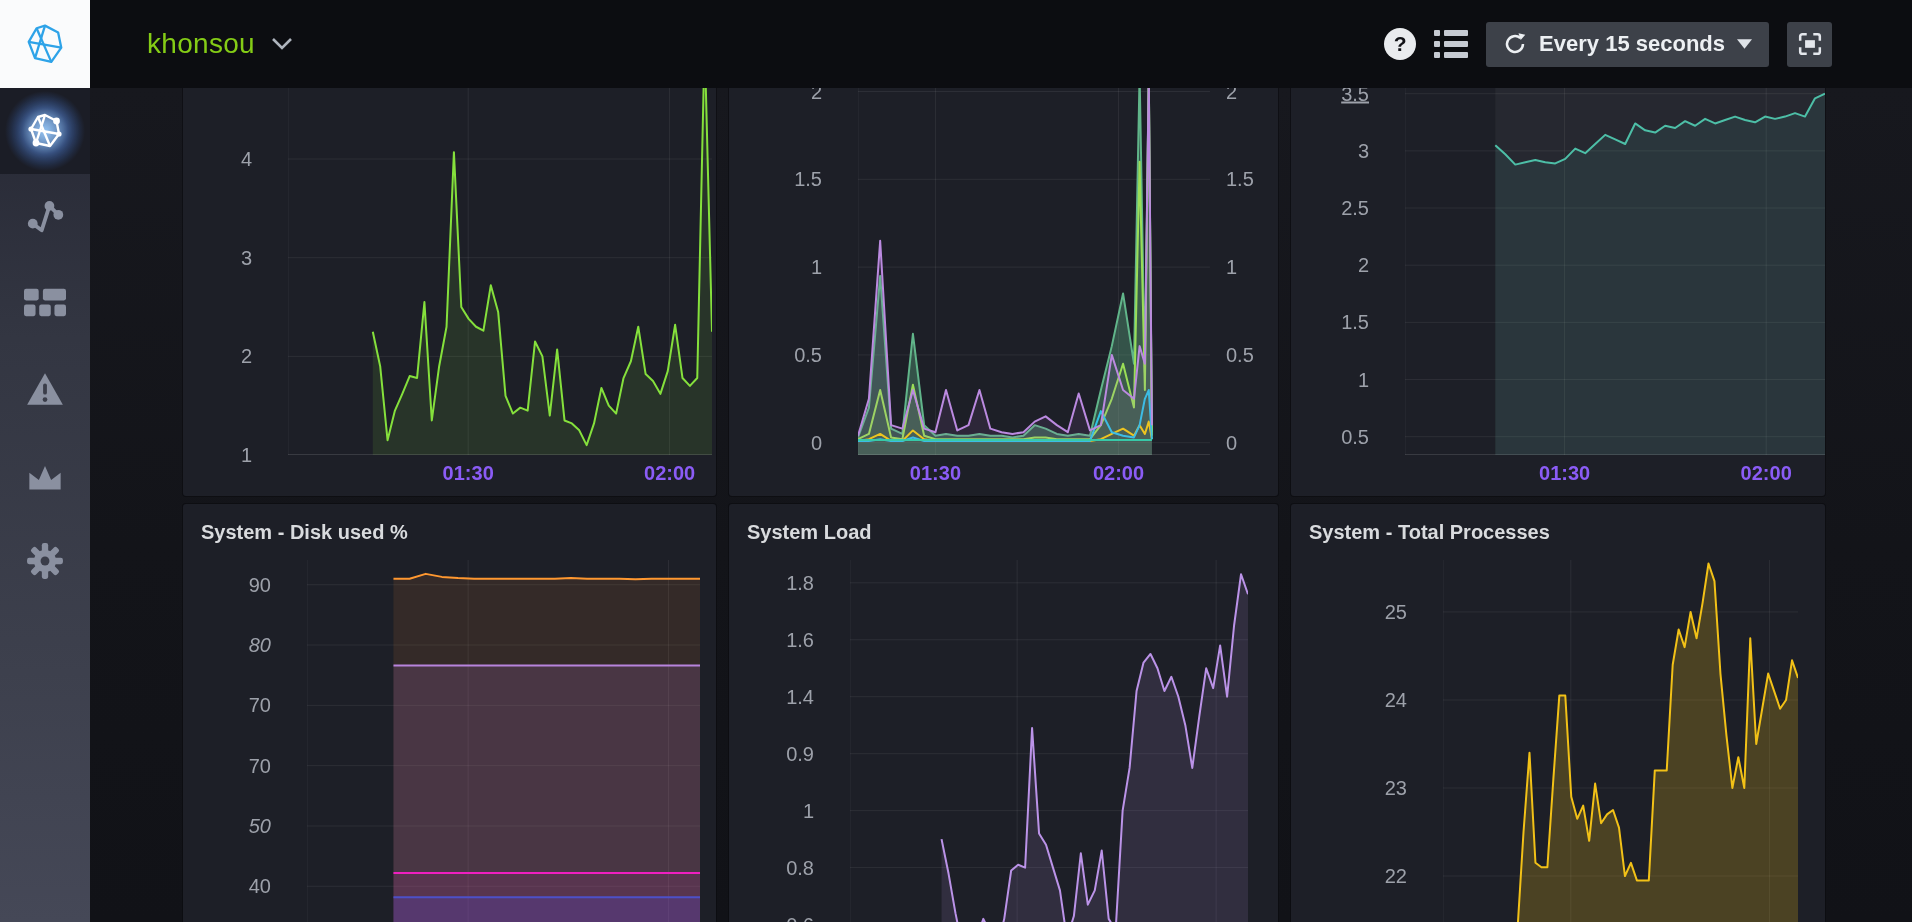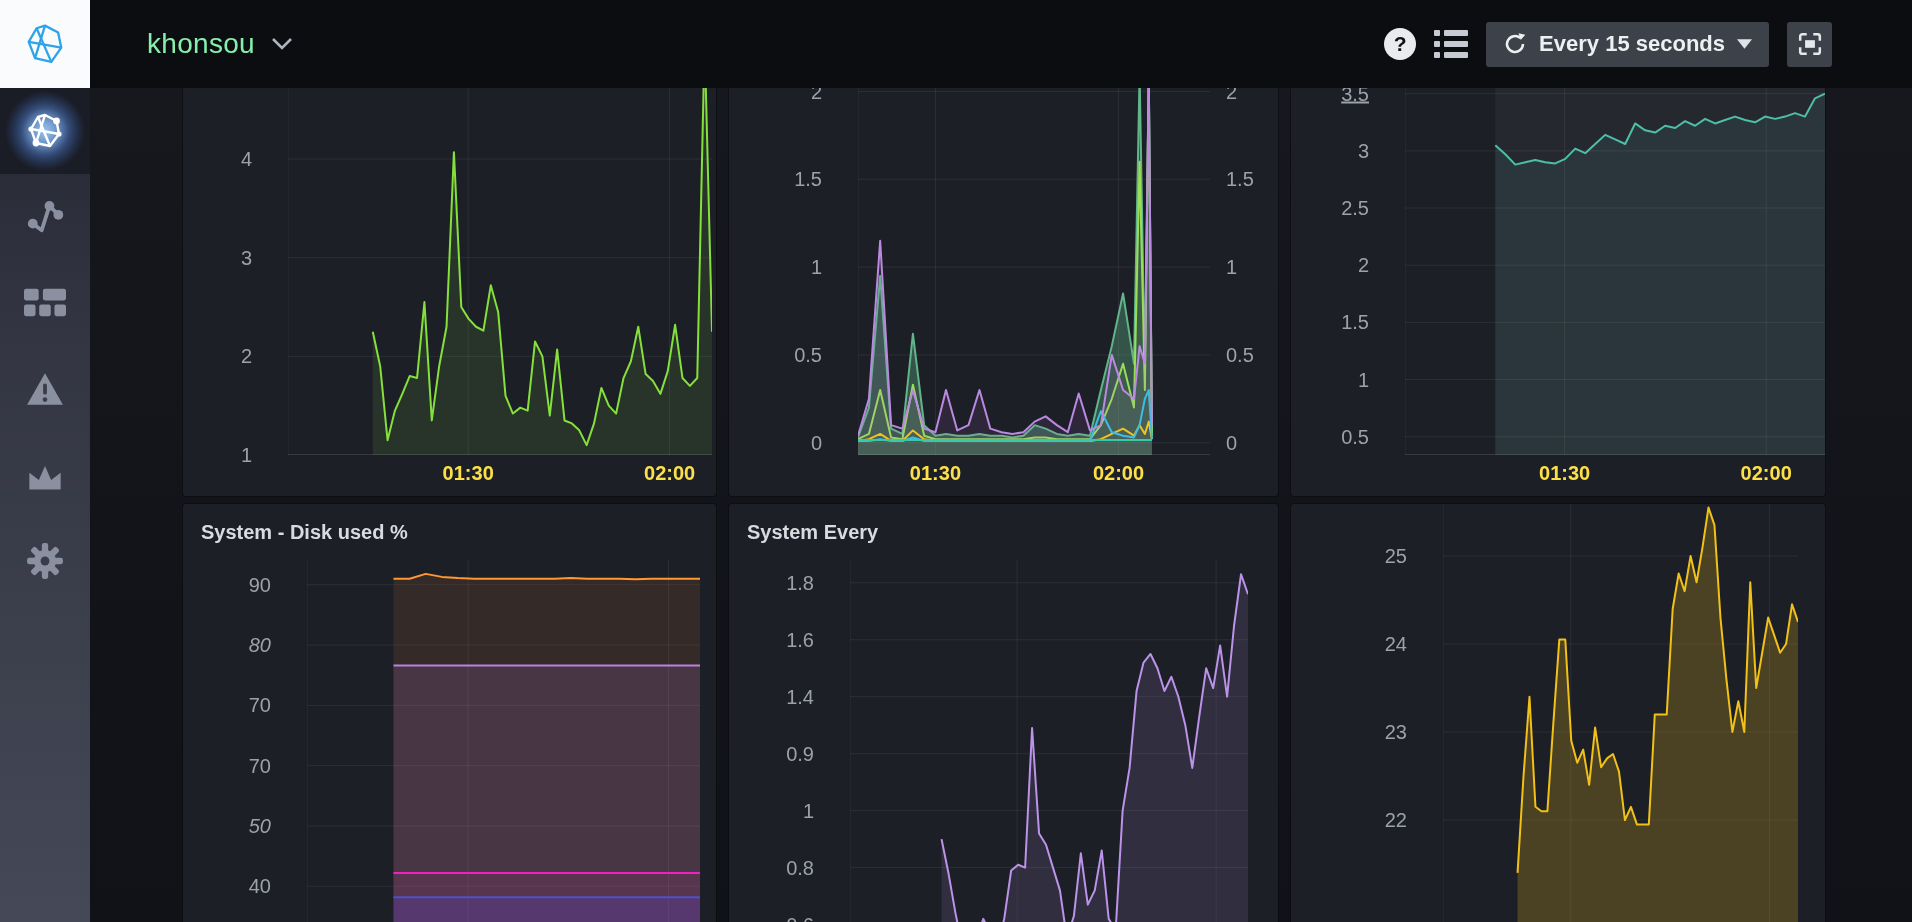--- a/index.html
+++ b/index.html
@@ -5,21 +5,21 @@
   html,body{margin:0;padding:0}
   body{
     width:1912px;height:922px;overflow:hidden;position:relative;
     background:#101116;font-family:"Liberation Sans",sans-serif;
     -webkit-font-smoothing:antialiased;
   }
   
   .navbar{position:absolute;top:0;left:0;width:1912px;height:88px;background:#0c0d11;display:flex;align-items:center;z-index:5}
   .logo-box{width:90px;height:88px;background:#fafbfc;display:flex;align-items:center;justify-content:center;cursor:pointer}
   .dash-title{display:flex;align-items:center;gap:16px;margin-left:57px;cursor:pointer}
-  .dash-title .t{font-size:28px;font-weight:500;color:#86efac;letter-spacing:.3px}
+  .dash-title .t{font-size:28px;font-weight:500;color:#84cc16;letter-spacing:.3px}
   .nav-right{margin-left:auto;display:flex;align-items:center;gap:18px;padding-right:80px}
   .round-help{width:32px;height:32px;border-radius:50%;background:#e9ebee;color:#101116;font-weight:700;font-size:21px;display:flex;align-items:center;justify-content:center;cursor:pointer}
   .nav-btn{height:45px;background:#3d4149;border-radius:3px;display:flex;align-items:center;gap:12px;padding:0 17px;color:#edf0f3;font-size:22px;font-weight:700;cursor:pointer;white-space:nowrap}
   .nav-btn.time{width:238px}
   .nav-btn.time .caret{margin-left:auto}
   .nav-btn.square{width:45px;padding:0;justify-content:center}
   .icon-plain{display:flex;align-items:center;justify-content:center;cursor:pointer}
   
   .sidebar{position:absolute;top:88px;left:0;width:90px;height:834px;z-index:4;
     background:linear-gradient(180deg,#262834 0%,#333642 30%,#3d404d 70%,#454857 100%)}
@@ -39,21 +39,21 @@
   .panel-title{height:56px;display:flex;align-items:center;padding-left:18px;font-size:20px;font-weight:700;color:#d9dbde;cursor:pointer}
   .chart-row{display:flex;position:relative;min-height:0}
   .row1 .chart-row{height:367px}
   .row2 .chart-row{height:544px}
   .y-axis{position:relative;flex:none}
   .y-axis .tick{position:absolute;right:36px;transform:translateY(-50%);font-size:20px;color:#9da1aa;white-space:nowrap}
   .y-axis.right .tick{left:16px;right:auto}
   .plot{flex:1;position:relative;overflow:hidden}
   .plot svg{position:absolute;left:0;top:0;width:100%;height:100%;display:block}
   .x-axis{height:41px;position:relative;flex:none}
-  .x-axis .xtick{position:absolute;top:7px;transform:translateX(-50%);font-size:20px;color:#fde047;font-weight:700}
+  .x-axis .xtick{position:absolute;top:7px;transform:translateX(-50%);font-size:20px;color:#8b5cf6;font-weight:700}
 </style>
 </head>
 <body>
 
 <header class="navbar">
   <div class="logo-box">
     <svg width="42" height="42" viewBox="0 0 40 40">
       <g fill="none" stroke="#2ea3e8" stroke-width="2.2" stroke-linejoin="round">
         <polygon points="20,2.5 32.5,9 35.5,23.5 26,37 10.5,33.5 4.5,18 12,5"></polygon>
         <line x1="4.5" y1="18" x2="35.5" y2="23.5"></line>
@@ -307,21 +307,21 @@
               <polygon points="220,575.3880266075388 261.05263157894734,575.3880266075388 302.10526315789474,575.3880266075388 343.1578947368421,575.3880266075388 384.2105263157894,575.3880266075388 425.2631578947369,575.3880266075388 466.31578947368416,575.3880266075388 507.36842105263156,575.3880266075388 548.421052631579,575.3880266075388 589.4736842105264,575.3880266075388 630.5263157894738,575.3880266075388 671.578947368421,575.3880266075388 712.6315789473684,575.3880266075388 753.6842105263158,575.3880266075388 794.7368421052631,575.3880266075388 835.7894736842105,575.3880266075388 876.8421052631579,575.3880266075388 917.8947368421052,575.3880266075388 958.9473684210527,575.3880266075388 1000,575.3880266075388 1000,1000 220,1000" fill="rgba(224,47,180,0.10)"></polygon>
               <polyline points="220,575.3880266075388 261.05263157894734,575.3880266075388 302.10526315789474,575.3880266075388 343.1578947368421,575.3880266075388 384.2105263157894,575.3880266075388 425.2631578947369,575.3880266075388 466.31578947368416,575.3880266075388 507.36842105263156,575.3880266075388 548.421052631579,575.3880266075388 589.4736842105264,575.3880266075388 630.5263157894738,575.3880266075388 671.578947368421,575.3880266075388 712.6315789473684,575.3880266075388 753.6842105263158,575.3880266075388 794.7368421052631,575.3880266075388 835.7894736842105,575.3880266075388 876.8421052631579,575.3880266075388 917.8947368421052,575.3880266075388 958.9473684210527,575.3880266075388 1000,575.3880266075388" fill="none" stroke="#ef1fc0" stroke-width="2" stroke-linejoin="round" vector-effect="non-scaling-stroke"></polyline>
               <polygon points="220,619.7339246119734 261.05263157894734,619.7339246119734 302.10526315789474,619.7339246119734 343.1578947368421,619.7339246119734 384.2105263157894,619.7339246119734 425.2631578947369,619.7339246119734 466.31578947368416,619.7339246119734 507.36842105263156,619.7339246119734 548.421052631579,619.7339246119734 589.4736842105264,619.7339246119734 630.5263157894738,619.7339246119734 671.578947368421,619.7339246119734 712.6315789473684,619.7339246119734 753.6842105263158,619.7339246119734 794.7368421052631,619.7339246119734 835.7894736842105,619.7339246119734 876.8421052631579,619.7339246119734 917.8947368421052,619.7339246119734 958.9473684210527,619.7339246119734 1000,619.7339246119734 1000,1000 220,1000" fill="rgba(81,70,224,0.22)"></polygon>
               <polyline points="220,619.7339246119734 261.05263157894734,619.7339246119734 302.10526315789474,619.7339246119734 343.1578947368421,619.7339246119734 384.2105263157894,619.7339246119734 425.2631578947369,619.7339246119734 466.31578947368416,619.7339246119734 507.36842105263156,619.7339246119734 548.421052631579,619.7339246119734 589.4736842105264,619.7339246119734 630.5263157894738,619.7339246119734 671.578947368421,619.7339246119734 712.6315789473684,619.7339246119734 753.6842105263158,619.7339246119734 794.7368421052631,619.7339246119734 835.7894736842105,619.7339246119734 876.8421052631579,619.7339246119734 917.8947368421052,619.7339246119734 958.9473684210527,619.7339246119734 1000,619.7339246119734" fill="none" stroke="#4d50c8" stroke-width="2" stroke-linejoin="round" vector-effect="non-scaling-stroke"></polyline>
             </svg>
           </div>
       </div>
     </article>
 
     <article class="panel w2">
-      <div class="panel-title">System Every</div>
+      <div class="panel-title">System Load</div>
       <div class="chart-row">
         <div class="y-axis" style="width:121px">
             <div class="tick" style="top: 4.18848%;">1.8</div>
             <div class="tick" style="top: 14.6597%;">1.6</div>
             <div class="tick" style="top: 25.1309%;">1.4</div>
             <div class="tick" style="top: 35.6021%;">0.9</div>
             <div class="tick" style="top: 46.0733%;">1</div>
             <div class="tick" style="top: 56.5445%;">0.8</div>
             <div class="tick" style="top: 67.0157%;">0.6</div>
           </div>
@@ -338,20 +338,21 @@
               <line x1="0" y1="146.59685863874336" x2="1000" y2="146.59685863874336" stroke="rgba(255,255,255,0.07)" vector-effect="non-scaling-stroke"></line>
               <line x1="0" y1="41.88481675392662" x2="1000" y2="41.88481675392662" stroke="rgba(255,255,255,0.07)" vector-effect="non-scaling-stroke"></line>
               <polygon points="230,513.089005235602 247.5,575.9162303664921 265,649.2146596858638 282.50000000000006,712.0418848167538 300.00000000000006,738.219895287958 317.5,696.3350785340314 335,659.6858638743455 352.50000000000006,685.8638743455498 370,712.0418848167538 387.5,659.6858638743455 405,570.6806282722513 422.5,560.2094240837696 440,565.4450261780104 457.5,308.90052356020936 475.00000000000006,502.6178010471204 492.50000000000006,523.5602094240837 510,565.4450261780104 527.5,607.3298429319372 545,696.3350785340314 562.5,654.4502617801048 580.0000000000001,539.2670157068062 597.5,633.5078534031414 615,607.3298429319372 632.5000000000001,534.0314136125654 650,659.6858638743455 667.5,680.6282722513089 685,460.7329842931937 702.5,382.19895287958116 720.0000000000001,240.83769633507853 737.5,188.4816753926701 755,172.7748691099476 772.5,198.9528795811518 790,240.83769633507853 807.5,214.65968586387433 825,251.3089005235602 842.4999999999999,303.6649214659685 860,382.19895287958116 877.5000000000001,287.958115183246 895,198.9528795811518 912.5,235.6020942408377 930,157.06806282722505 947.5,251.3089005235602 965.0000000000001,120.41884816753927 982.4999999999999,26.178010471204097 1000,62.82722513088999 1000,1000 230,1000" fill="rgba(187,147,232,0.13)"></polygon>
               <polyline points="230,513.089005235602 247.5,575.9162303664921 265,649.2146596858638 282.50000000000006,712.0418848167538 300.00000000000006,738.219895287958 317.5,696.3350785340314 335,659.6858638743455 352.50000000000006,685.8638743455498 370,712.0418848167538 387.5,659.6858638743455 405,570.6806282722513 422.5,560.2094240837696 440,565.4450261780104 457.5,308.90052356020936 475.00000000000006,502.6178010471204 492.50000000000006,523.5602094240837 510,565.4450261780104 527.5,607.3298429319372 545,696.3350785340314 562.5,654.4502617801048 580.0000000000001,539.2670157068062 597.5,633.5078534031414 615,607.3298429319372 632.5000000000001,534.0314136125654 650,659.6858638743455 667.5,680.6282722513089 685,460.7329842931937 702.5,382.19895287958116 720.0000000000001,240.83769633507853 737.5,188.4816753926701 755,172.7748691099476 772.5,198.9528795811518 790,240.83769633507853 807.5,214.65968586387433 825,251.3089005235602 842.4999999999999,303.6649214659685 860,382.19895287958116 877.5000000000001,287.958115183246 895,198.9528795811518 912.5,235.6020942408377 930,157.06806282722505 947.5,251.3089005235602 965.0000000000001,120.41884816753927 982.4999999999999,26.178010471204097 1000,62.82722513088999" fill="none" stroke="#bb93e8" stroke-width="2" stroke-linejoin="round" vector-effect="non-scaling-stroke"></polyline>
             </svg>
           </div>
       </div>
     </article>
 
     <article class="panel w3">
+      <div class="panel-title">System - Total Processes</div>
       <div class="chart-row">
         <div class="y-axis" style="width:152px">
             <div class="tick" style="top: 9.54693%; margin-left: 11px;">25</div>
             <div class="tick" style="top: 25.7282%;">24</div>
             <div class="tick" style="top: 41.9094%;">23</div>
             <div class="tick" style="top: 58.0906%;">22</div>
           </div>
         <div class="plot" style="margin-right:27px">
             <svg viewBox="0 0 1000 1000" preserveAspectRatio="none">
               <line x1="0" y1="0" x2="0" y2="1000" stroke="rgba(255,255,255,0.07)" vector-effect="non-scaling-stroke"></line>

